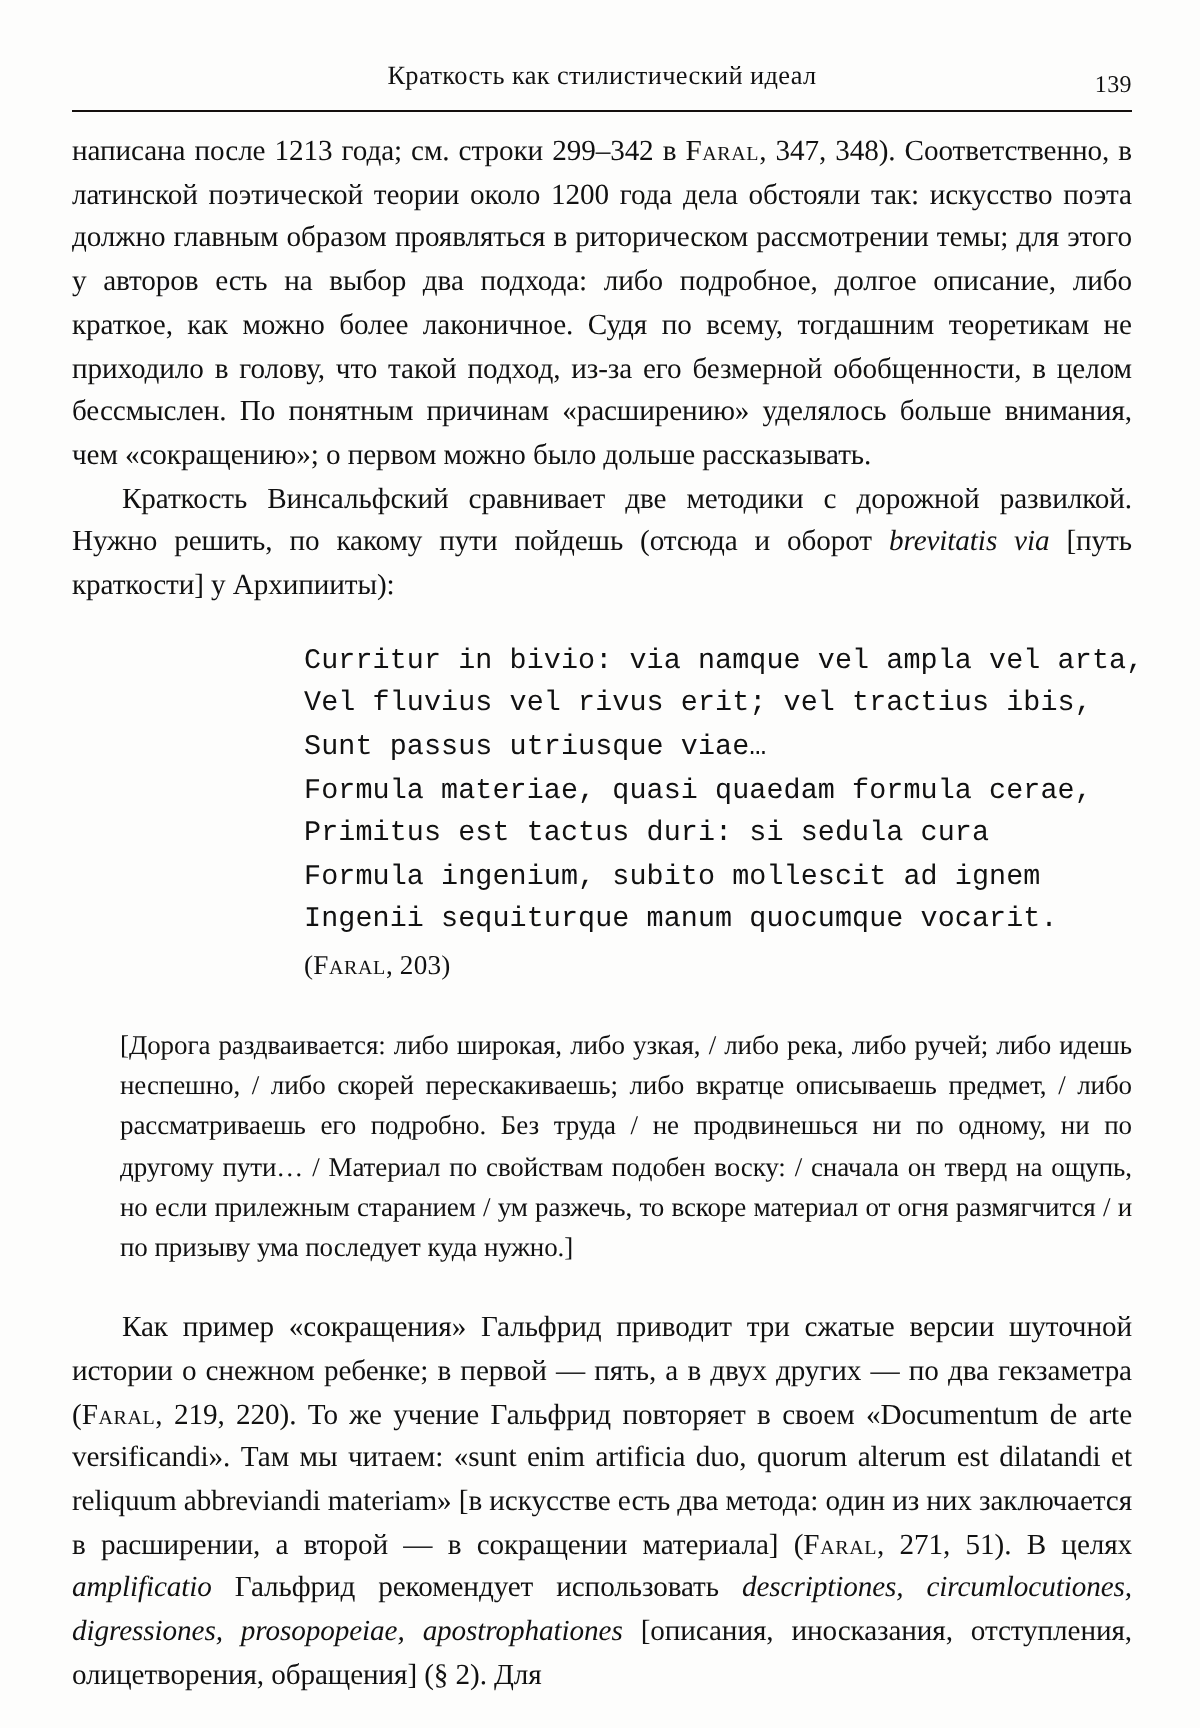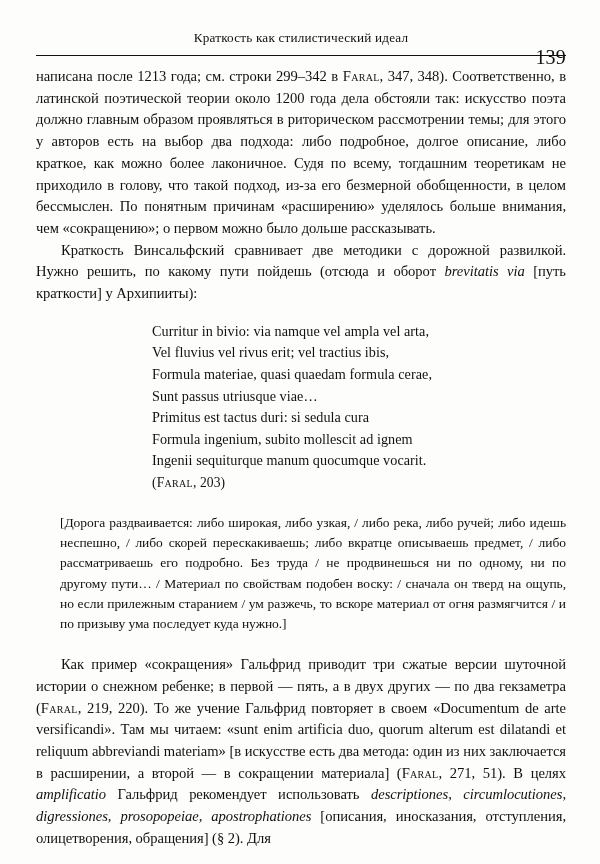--- a/index.html
+++ b/index.html
@@ -35,22 +35,22 @@
     left: 0;
     right: 0;
     text-align: center;
     font-size: 13.2px;
     letter-spacing: 0.2px;
     white-space: nowrap;
   }
   .rh-folio {
     position: absolute;
     right: 0;
-    top: 16px;
-    font-size: 20px;
+    top: 5px;
+    font-size: 12px;
     letter-spacing: 0.2px;
   }
   .rule {
     position: absolute;
     left: 36px;
     width: 530px;
     top: 55px;
     height: 0;
     border-top: 1.6px solid #15100e;
   }
@@ -82,20 +82,21 @@
   .spacer-lg { height: 20px; }
 
   
   .verse {
     margin: 0;
     padding: 0 0 0 116px;
     font-size: 14.2px;
     line-height: 21.6px;
     text-align: left;
     letter-spacing: 0.05px;
+    font-family: Liberation Mono, monospace;
   }
   .verse .vline { display: block; white-space: nowrap; }
 
   .verse-source {
     padding-left: 116px;
     width: 414px;
     text-align: left;
     font-size: 13.6px;
     line-height: 21px;
     letter-spacing: 0.1px;
@@ -137,22 +138,22 @@
 
     <p class="para"><span>написана после 1213 года; см. строки 299–342 в </span><span class="sc">Faral</span><span>, 347, 348). Соответственно, в латинской поэтической теории около 1200 года дела обстояли так: искусство поэта должно главным образом проявляться в риторическом рассмотрении темы; для этого у авторов есть на выбор два подхода: либо подробное, долгое описание, либо краткое, как можно более лаконичное. Судя по всему, тогдашним теоретикам не приходило в голову, что такой подход, из-за его безмерной обобщенности, в целом бессмыслен. По понятным причинам «расширению» уделялось больше внимания, чем «сокращению»; о первом можно было дольше рассказывать.</span></p>
 
     <p class="para indent"><span>Краткость Винсальфский сравнивает две методики с дорожной развилкой. Нужно решить, по какому пути пойдешь (отсюда и оборот </span><span class="it">brevitatis via</span><span> [путь краткости] у Архипииты):</span></p>
 
     <div class="spacer-md"></div>
 
     <div class="verse">
       <span class="vline">Curritur in bivio: via namque vel ampla vel arta,</span>
       <span class="vline">Vel fluvius vel rivus erit; vel tractius ibis,</span>
+      <span class="vline">Sunt passus utriusque viae…</span>
       <span class="vline">Formula materiae, quasi quaedam formula cerae,</span>
-      <span class="vline">Sunt passus utriusque viae…</span>
       <span class="vline">Primitus est tactus duri: si sedula cura</span>
       <span class="vline">Formula ingenium, subito mollescit ad ignem</span>
       <span class="vline">Ingenii sequiturque manum quocumque vocarit.</span>
     </div>
 
     <div class="verse-source"><span>(</span><span class="sc">Faral</span><span>, 203)</span></div>
 
     <div class="spacer-lg"></div>
 
     <p class="translation">[Дорога раздваивается: либо широкая, либо узкая, / либо река, либо ручей; либо идешь неспешно, / либо скорей перескакиваешь; либо вкратце описываешь предмет, / либо рассматриваешь его подробно. Без труда / не продвинешься ни по одному, ни по другому пути… / Материал по свойствам подобен воску: / сначала он тверд на ощупь, но если прилежным старанием / ум разжечь, то вскоре материал от огня размягчится / и по призыву ума последует куда нужно.]</p>

